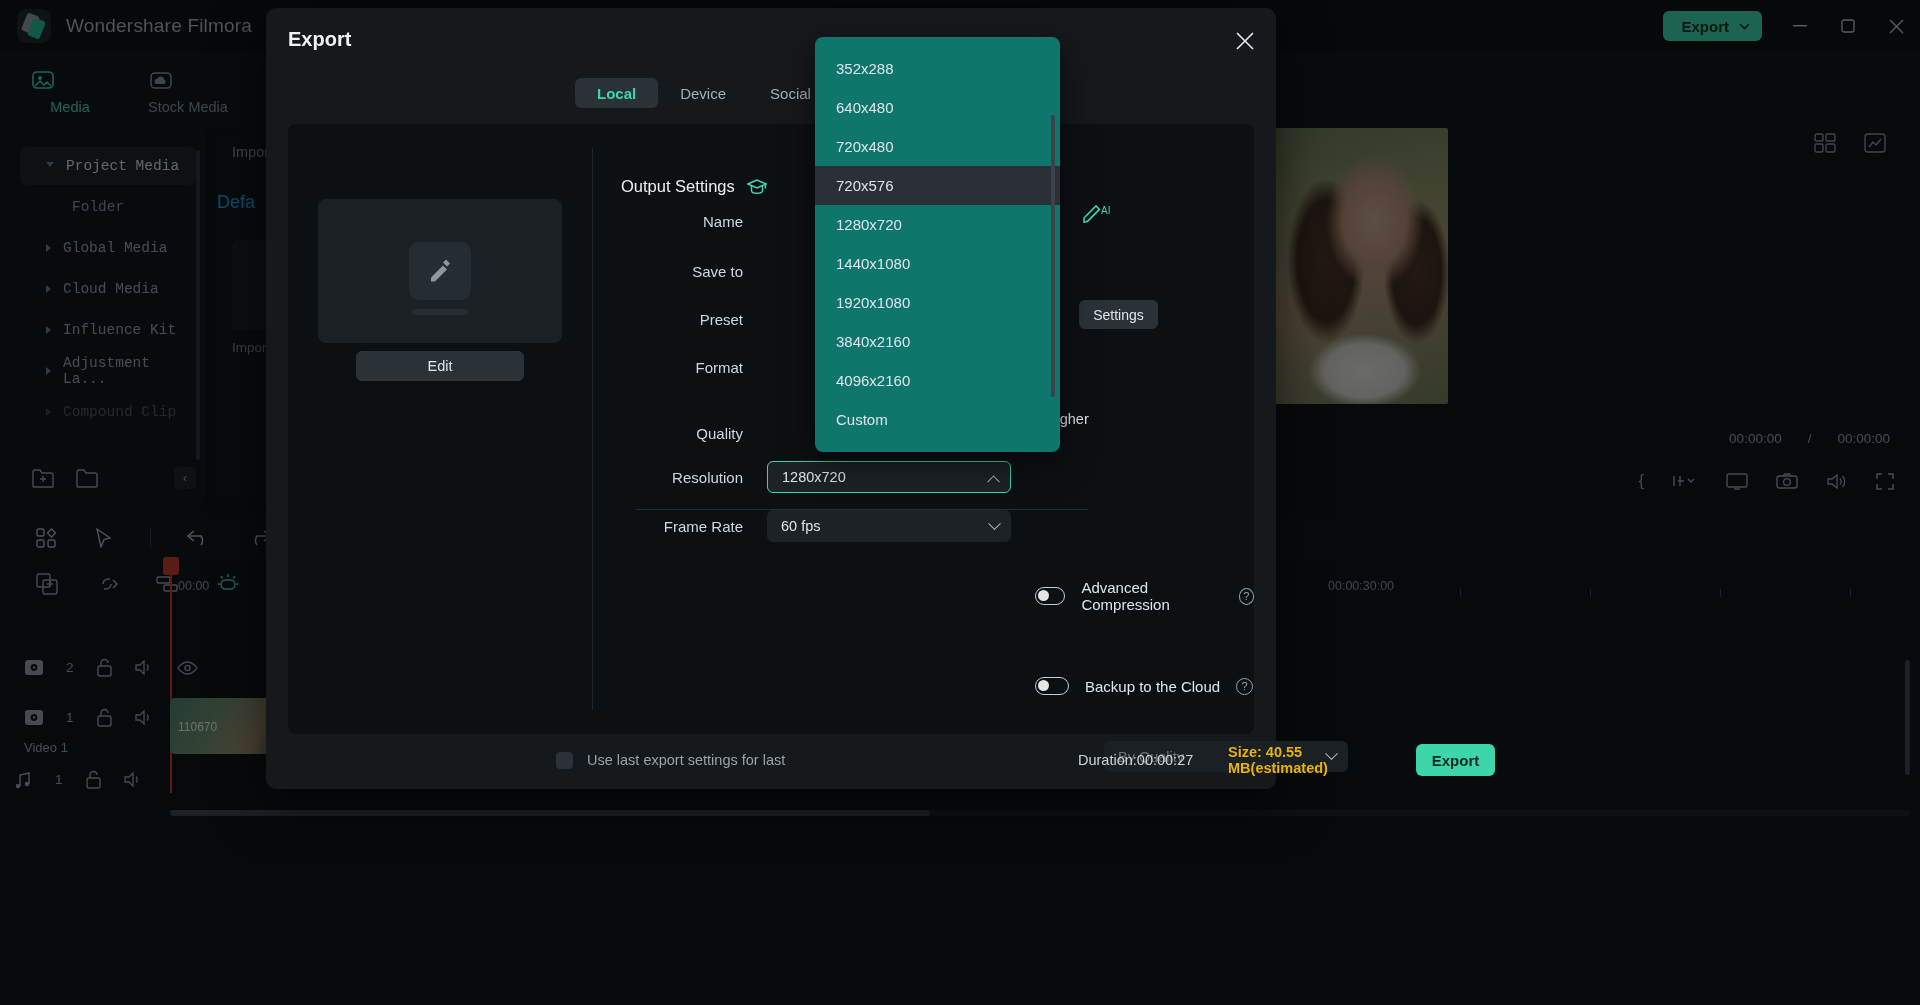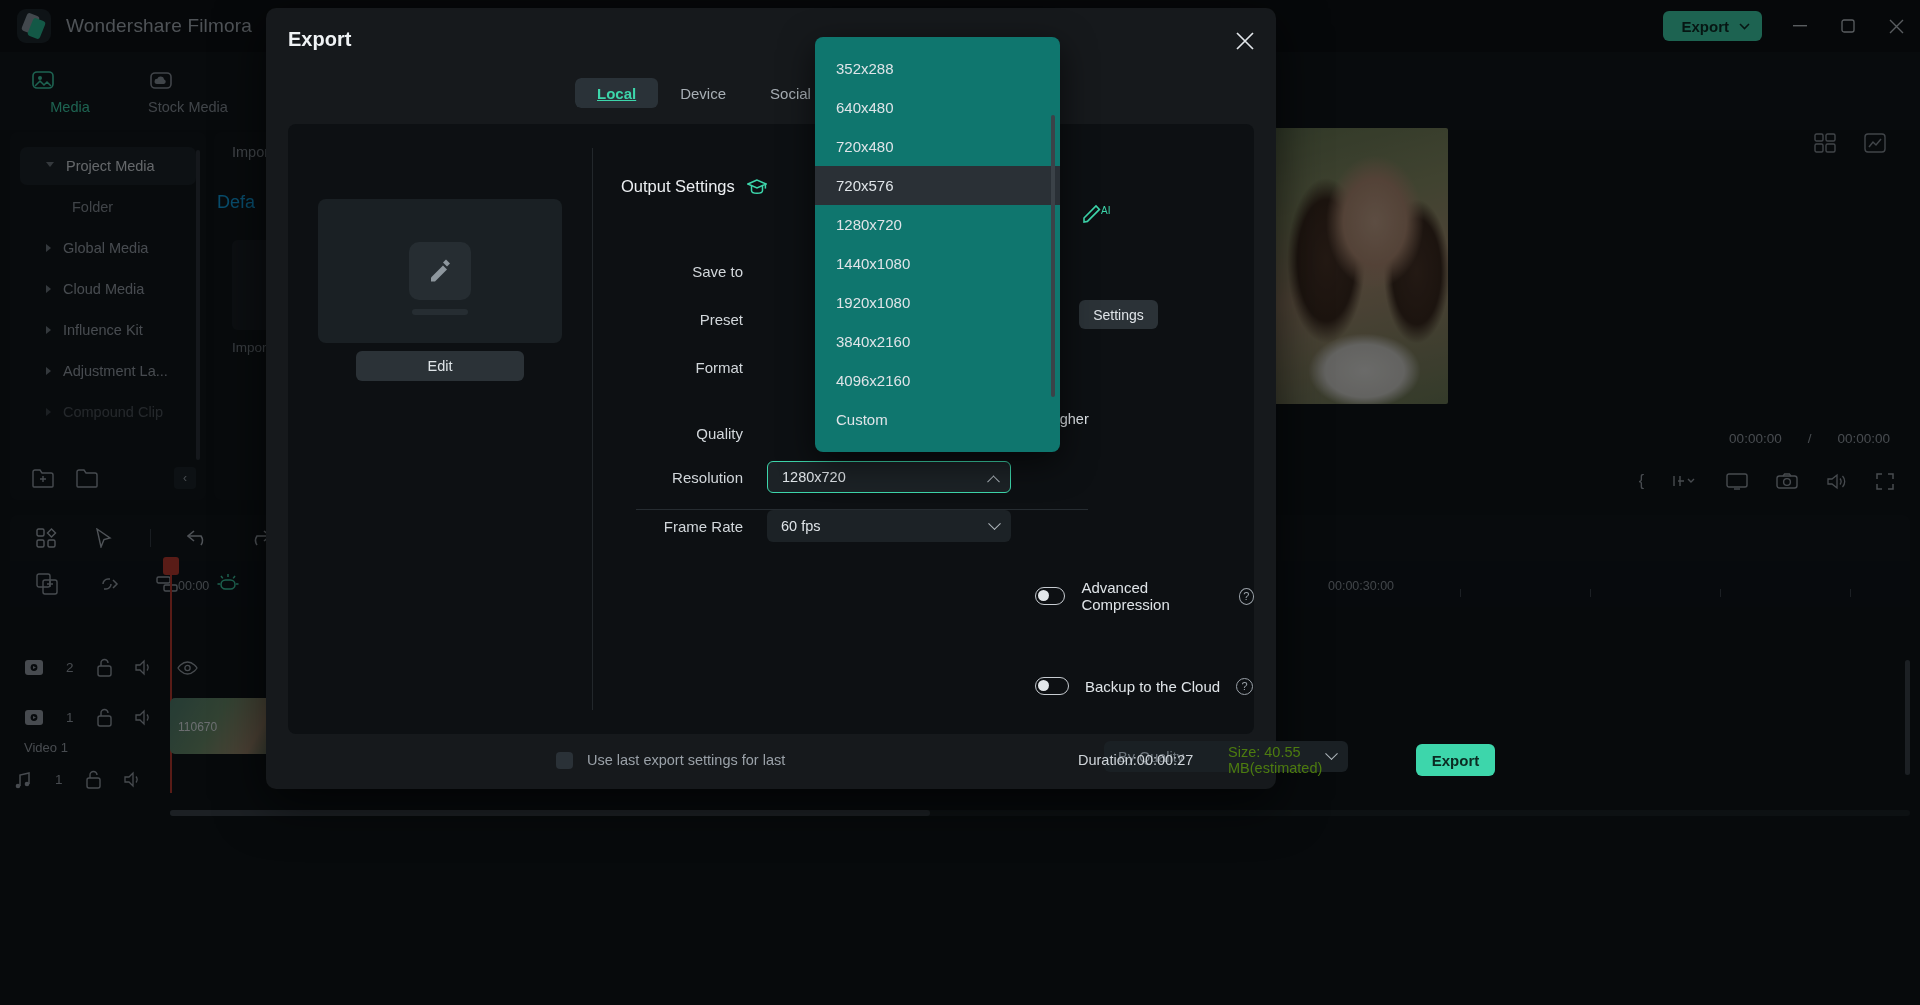--- a/index.html
+++ b/index.html
@@ -47,21 +47,21 @@
     background: #0f1316; display: flex; align-items: center; padding-left: 30px; gap: 38px;
   }
   .mtab { width: 80px; text-align: center; font-size: 14.5px; color: #8b9299; }
   .mtab.active { color: #3dd6ab; }
   .mtab .ic { display: block; margin: 0 auto 6px; height: 26px; }
   .top-right-icons { position: absolute; right: 0; top: 52px; height: 78px; display:flex; align-items:center; gap: 28px; padding-right: 34px;}
 
   
   .leftpanel {
     position: absolute; left: 10px; top: 132px; width: 196px; height: 368px;
-    background: #0f1316; border-radius: 8px; padding-top: 12px;
+    background: #0f1316; border-radius: 8px; padding-top: 12px; font-family: Liberation Mono, monospace;
   }
   .tree-item {
     height: 38px; margin: 3px 10px; border-radius: 7px; display: flex; align-items: center;
     padding-left: 26px; font-size: 14.5px; color: #9aa1a8;
   }
   .tree-item.sel { background: #1a2024; color: #d9dee2; }
   .tree-item.sub { padding-left: 52px; color: #8a9197; }
   .caret { width: 0; height: 0; margin-right: 12px; border-left: 5px solid #70787e; border-top: 4px solid transparent; border-bottom: 4px solid transparent; }
   .caret.down { border-left: 4px solid transparent; border-right: 4px solid transparent; border-top: 5px solid #70787e; }
   .tree-scroll { position: absolute; right: 6px; top: 18px; width: 4px; height: 310px; background: #2a3035; border-radius: 2px; }
@@ -119,21 +119,21 @@
     background: #16191c; border-radius: 10px; box-shadow: 0 14px 50px rgba(0,0,0,.65);
   }
   .dlg-title { position:absolute; left:22px; top:20px; font-size:20px; color:#f0f3f5; font-weight:600; }
   .dlg-close { position:absolute; right:14px; top:16px; width:34px; height:34px; display:flex; align-items:center; justify-content:center; color:#e2e6ea; }
 
   .seg {
     position:absolute; left:309px; top:70px; width:430px; height:30px;
     display:flex; align-items:center; border-radius:6px; overflow:hidden;
   }
   .seg-item { height:30px; padding:0 22px; display:flex; align-items:center; justify-content:center; font-size:15px; color:#a7aeb4; border-radius:6px; }
-  .seg-item.active { background:#2a3238; color:#3dd6ab; font-weight:600;text-decoration:underline; }
+  .seg-item.active { background:#2a3238; color:#3dd6ab; font-weight:600; }
 
   .dlg-body {
     position:absolute; left:22px; top:116px; width:966px; height:610px;
     background:#0d1013; border-radius:8px;
   }
   .body-split { position:absolute; left:304px; top:24px; width:1px; height:562px; background:#22272b; }
 
   .thumb-box { position:absolute; left:30px; top:75px; width:244px; height:144px; background:#1a2024; border-radius:8px; display:flex; align-items:center; justify-content:center; }
   .thumb-inner { width:62px; height:58px; border-radius:10px; background:#262d32; display:flex; align-items:center; justify-content:center; }
   .thumb-line { position:absolute; left:calc(50% - 28px); bottom:28px; width:56px; height:6px; border-radius:3px; background:#262d32; }
@@ -166,21 +166,21 @@
   .toggle .knob { position:absolute; left:2px; top:2px; width:11px; height:11px; border-radius:50%; background:#e3e7ea; }
   .tg-label { font-size:15px; color:#dfe4e8; }
   .help { width:17px; height:17px; border-radius:50%; border:1.4px solid #9aa1a8; display:flex; align-items:center; justify-content:center; font-size:11px; color:#9aa1a8; }
 
   .byq { position:absolute; left:816px; top:617px; width:244px; height:31px; background:#1a2024; border-radius:6px; display:flex; align-items:center; justify-content:space-between; padding:0 12px 0 14px; font-size:14.5px; color:#6d757c;}
 
   .dlg-footer { position:absolute; left:22px; top:728px; width:966px; height:48px; display:flex; align-items:center; }
   .chk { width:17px; height:17px; border-radius:4px; background:#2a3137; margin-left:268px; }
   .chk-lbl { margin-left:14px; font-size:14.5px; color:#9aa1a8; }
   .dur { position:absolute; left:790px; font-size:14.5px; color:#cfd4d9; }
-  .size { position:absolute; left:940px; font-size:14.5px; color:#4d7c0f; }
+  .size { position:absolute; left:940px; font-size:14.5px; color:#eab308;font-weight:bold; }
   .export-btn { position:absolute; left:1128px; top:8px; width:79px; height:32px; background:#3dd6ab; color:#0b2b22; border-radius:6px; display:flex; align-items:center; justify-content:center; font-size:15px; font-weight:600; }
 
   
   .dd {
     position:absolute; left:815px; top:37px; width:245px; height:415px;
     background:#0f766e; border-radius:8px; box-shadow:0 10px 34px rgba(0,0,0,.6);
     padding:12px 0; overflow:hidden;
   }
   .dd-item { height:39px; display:flex; align-items:center; padding-left:21px; font-size:15px; color:#dfe4e8; }
   .dd-item.hl { background:#2a3036; }
@@ -602,20 +602,28 @@
         <span>Output Settings</span>
         <span>
           <svg width="20" height="18" viewBox="0 0 20 18">
               <path d="M10 2L1 6l9 4 9-4z" stroke="#3dd6ab" stroke-width="1.5" fill="none"></path>
               <path d="M4.5 8v4.5c0 1.6 2.5 2.8 5.5 2.8s5.5-1.2 5.5-2.8V8" stroke="#3dd6ab" stroke-width="1.5" fill="none"></path>
               <path d="M18.4 6.6v4" stroke="#3dd6ab" stroke-width="1.5"></path>
             </svg>
         </span>
       </div>
 
+      <div class="form-row" style="top:77px">
+        <div class="f-label">Name</div>
+        <div class="f-ctrl">
+            <div class="select" style="width:330px;background:transparent">
+              <span></span>
+            </div>
+          </div>
+      </div>
 
       <div class="form-row" style="top:127px">
         <div class="f-label">Save to</div>
         <div class="f-ctrl">
             <div class="select" style="width:330px;background:transparent">
               <span></span>
             </div>
           </div>
       </div>
 

